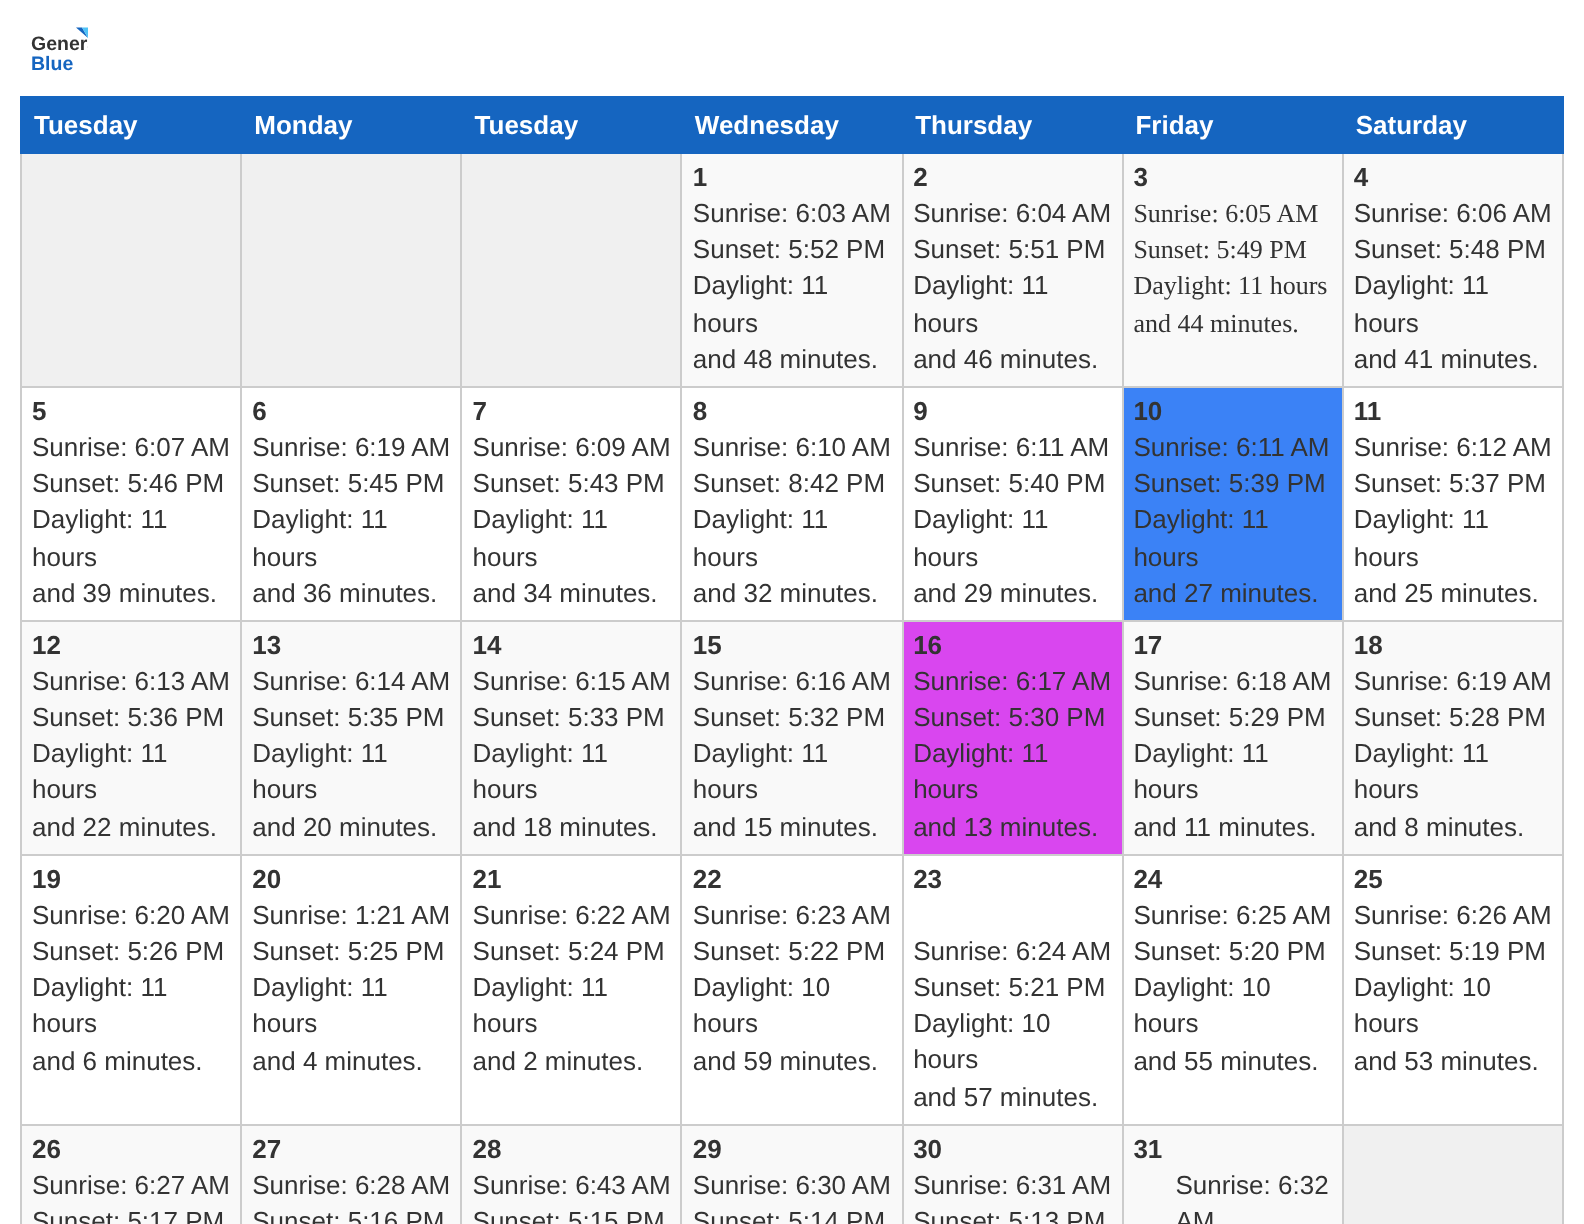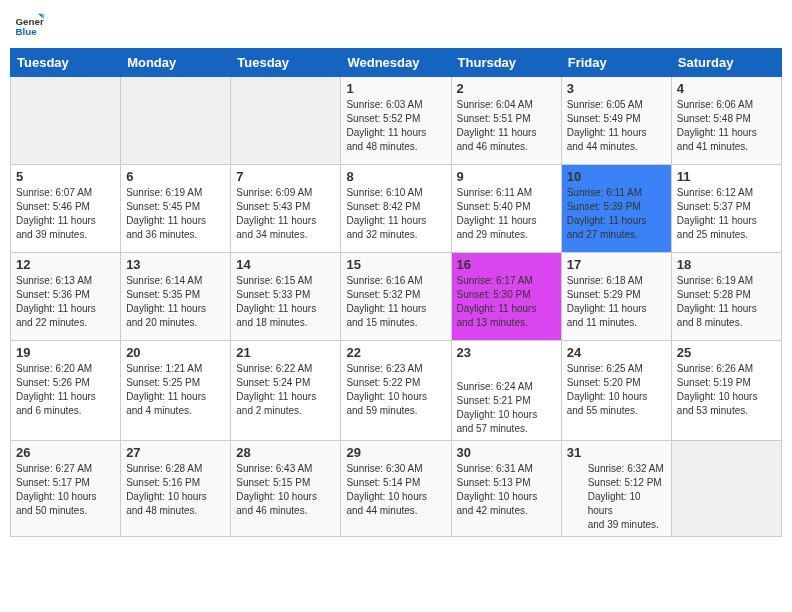--- a/index.html
+++ b/index.html
@@ -68,21 +68,21 @@
       background-color: #fff;
     }
     .day-number {
       font-size: 13px;
       font-weight: bold;
       color: #333;
       display: block;
       margin-bottom: 2px;
     }
     .day-info {
-      font-size: 10px;
+      font-size: 13px;
       color: #333;
       line-height: 1.4;
     }
     .empty-cell {
       background: #f0f0f0 !important;
     }
   </style>
 </head>
 <body>
 
@@ -127,21 +127,21 @@
         </td>
         <td style="background-color: rgb(249, 249, 249);">
           <span class="day-number">2</span>
           <div class="day-info" style="white-space: pre-line;">Sunrise: 6:04 AM
 Sunset: 5:51 PM
 Daylight: 11 hours
 and 46 minutes.</div>
         </td>
         <td style="background-color: rgb(249, 249, 249);">
           <span class="day-number">3</span>
-          <div class="day-info" style="white-space: pre-line;">Sunrise: 6:05 AM
+          <div class="day-info" style="white-space: pre-line; font-family: Liberation Serif, serif;">Sunrise: 6:05 AM
 Sunset: 5:49 PM
 Daylight: 11 hours
 and 44 minutes.</div>
         </td>
         <td style="background-color: rgb(249, 249, 249);">
           <span class="day-number">4</span>
           <div class="day-info" style="white-space: pre-line;">Sunrise: 6:06 AM
 Sunset: 5:48 PM
 Daylight: 11 hours
 and 41 minutes.</div>

